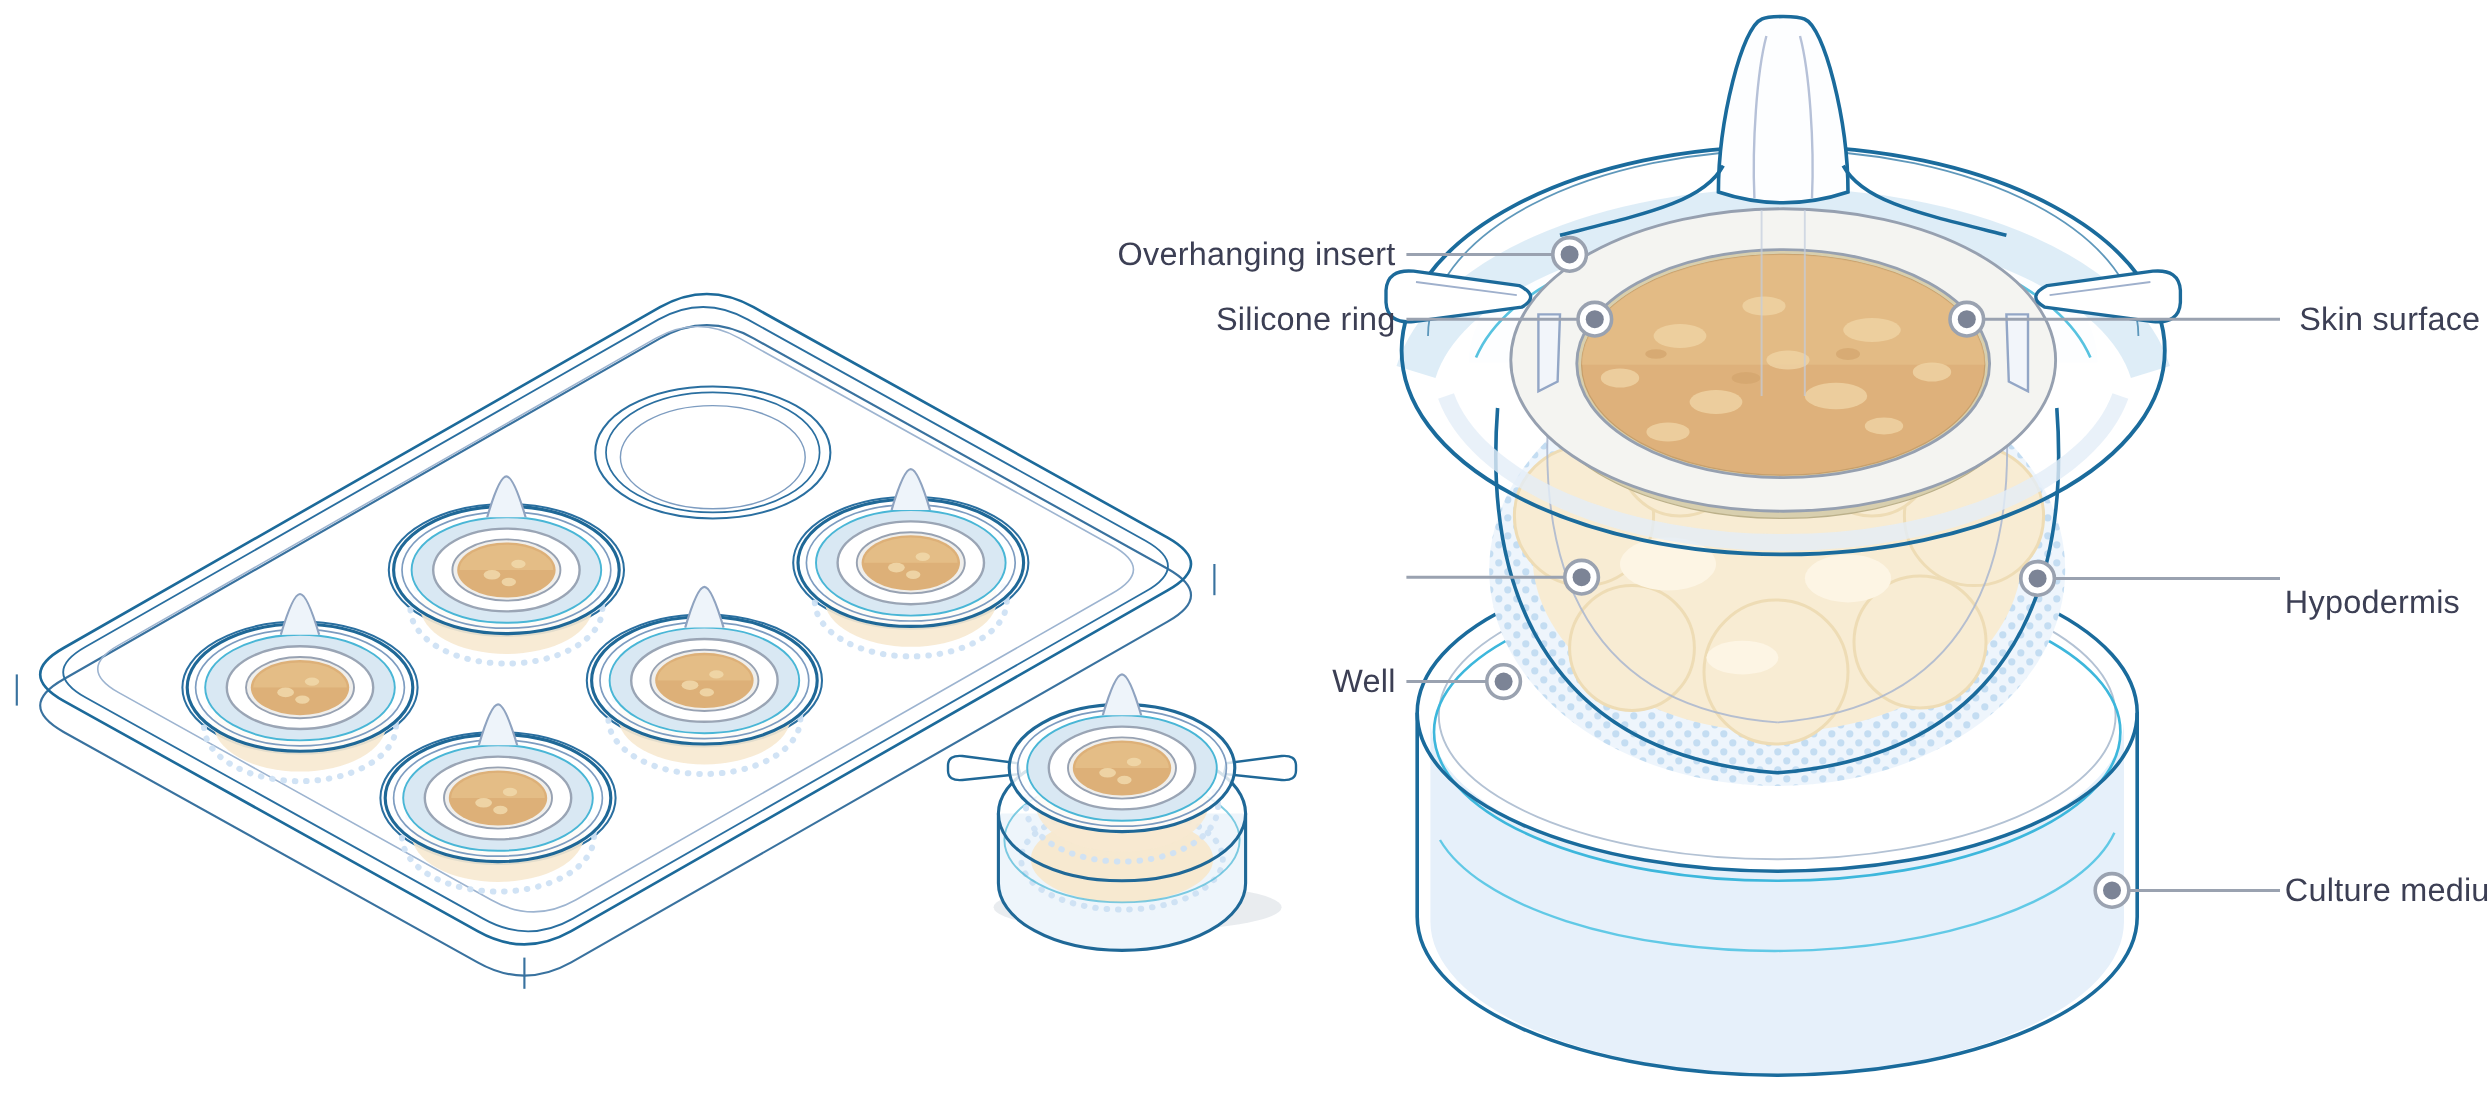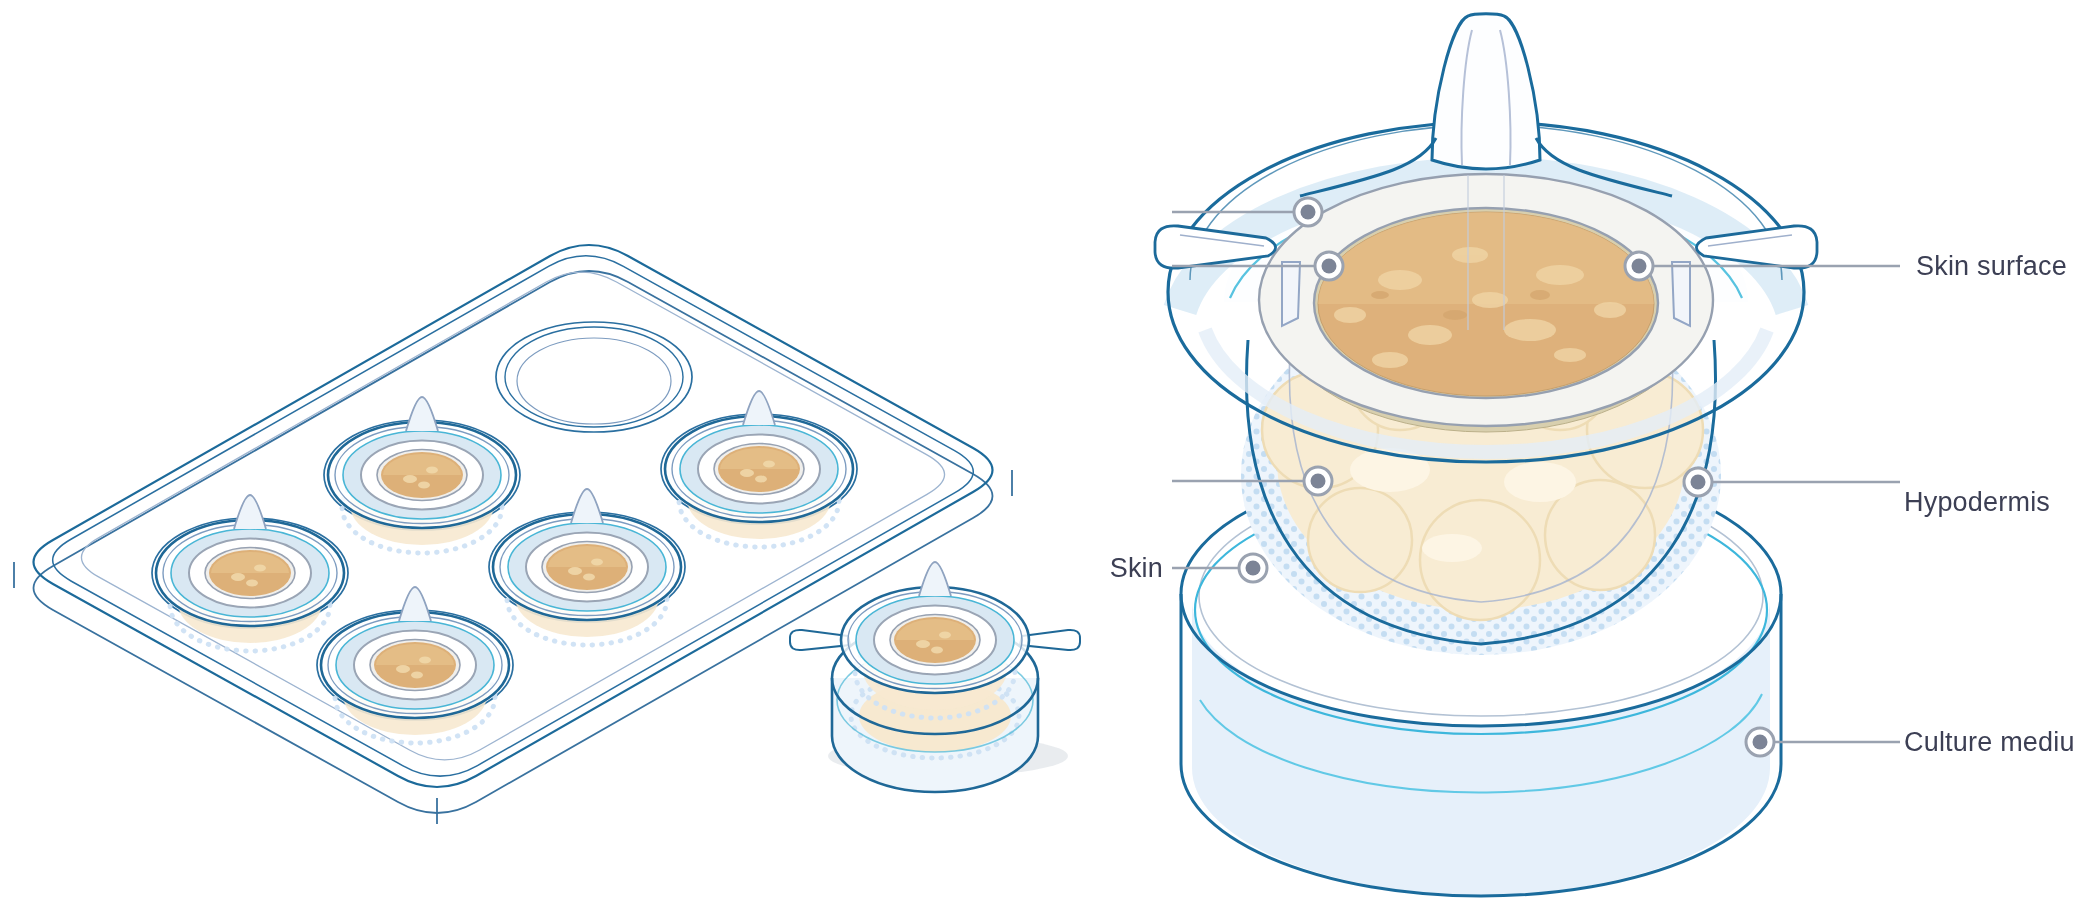--- a/index.html
+++ b/index.html
@@ -217,18 +217,20 @@
       <circle cx="1698" cy="482" r="14" fill="#ffffff" stroke="#9aa2b0" stroke-width="3"></circle>
           <circle cx="1698" cy="482" r="7.5" fill="#7c8496"></circle>
     </g>
     <g>
       <circle cx="1760" cy="742" r="14" fill="#ffffff" stroke="#9aa2b0" stroke-width="3"></circle>
           <circle cx="1760" cy="742" r="7.5" fill="#7c8496"></circle>
     </g>
   </g>
 </svg>
 
+<div class="callout right-align" style="left:863px;top:196px;width:300px;">Overhanging insert</div>
+<div class="callout right-align" style="left:863px;top:250px;width:300px;">Silicone ring</div>
 <div class="callout" style="left:1904px;top:250px;margin-left:12px;">Skin surface</div>
-<div class="callout right-align" style="left:863px;top:552px;width:300px;">Skin</div>
+<div class="callout right-align" style="left:863px;top:552px;width:300px;">Well</div>
 <div class="callout" style="left:1904px;top:486px;">Hypodermis</div>
 <div class="callout" style="left:1904px;top:726px;">Culture medium</div>
 
 </div>
 
 </body></html>

